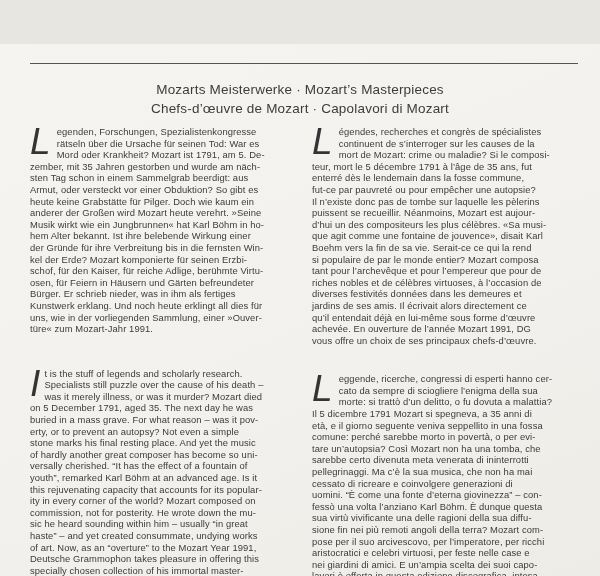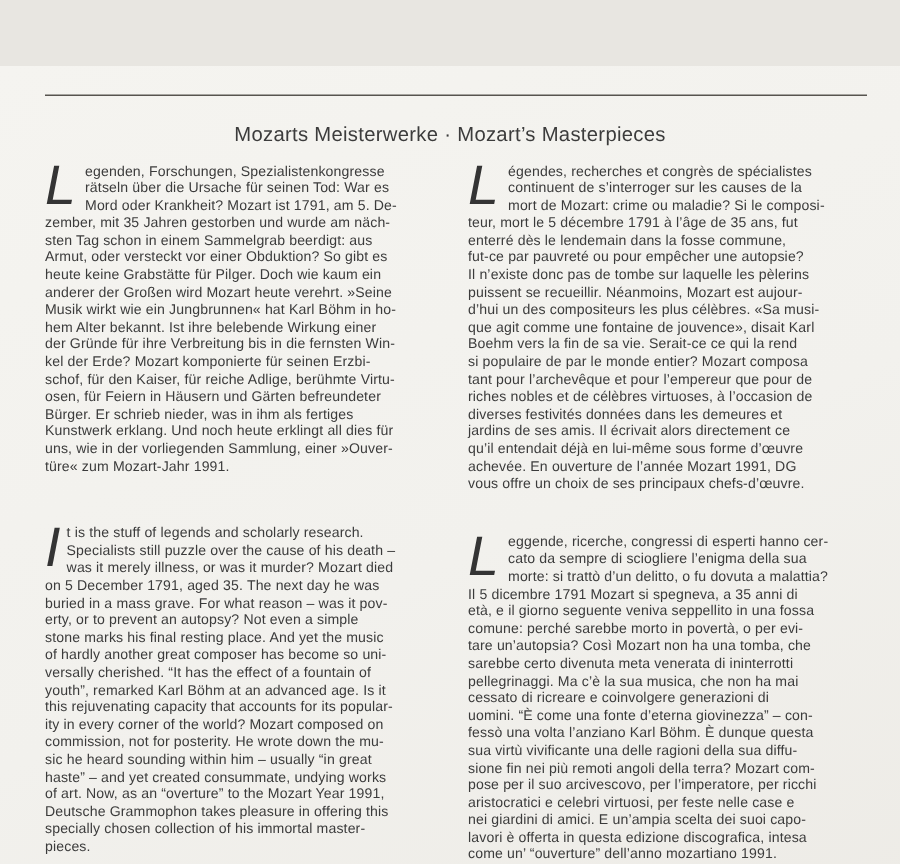--- a/index.html
+++ b/index.html
@@ -58,20 +58,21 @@
 </style>
 </head>
 <body>
 
 <div class="page">
 
   <div class="rule rule-top"></div>
 
   <div class="title">
     <div>Mozarts Meisterwerke · Mozart’s Masterpieces</div>
+    <div>Chefs-d’œuvre de Mozart · Capolavori di Mozart</div>
   </div>
 
   <div class="columns">
 
     <div class="col">
       <div class="para">
         <span class="dropcap">L</span>
         <div class="lines">egenden, Forschungen, Spezialistenkongresse
 rätseln über die Ursache für seinen Tod: War es
 Mord oder Krankheit? Mozart ist 1791, am 5. De-

